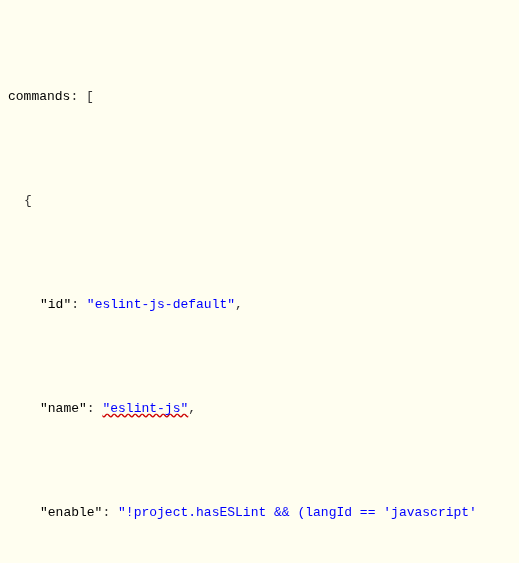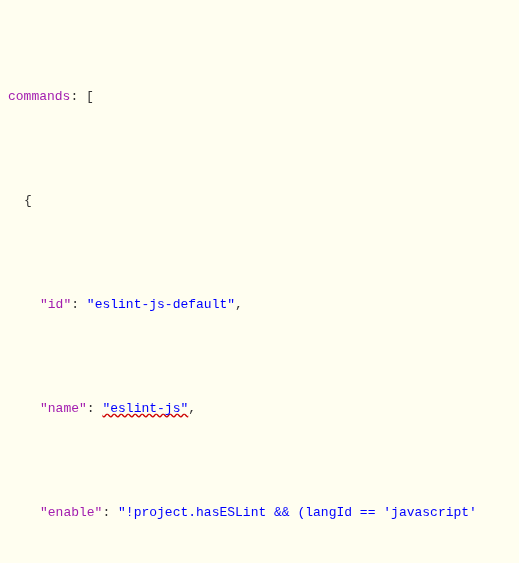--- a/index.html
+++ b/index.html
@@ -16,21 +16,21 @@
     .code-block {
       padding: 4px 0;
       white-space: pre;
     }
     .line {
       display: flex;
       align-items: center;
       padding: 0 8px;
       min-height: 20px;
     }
-    .key { color: #a21caf; }
+    .key { color: #000000; }
     .string-val { color: #0000ff; }
     .punctuation { color: #333; }
     .wavy-underline {
       text-decoration: underline wavy #cc0000;
       text-decoration-skip-ink: none;
     }
     .indent1 { margin-left: 16px; }
     .indent2 { margin-left: 32px; }
   </style>
 </head>

